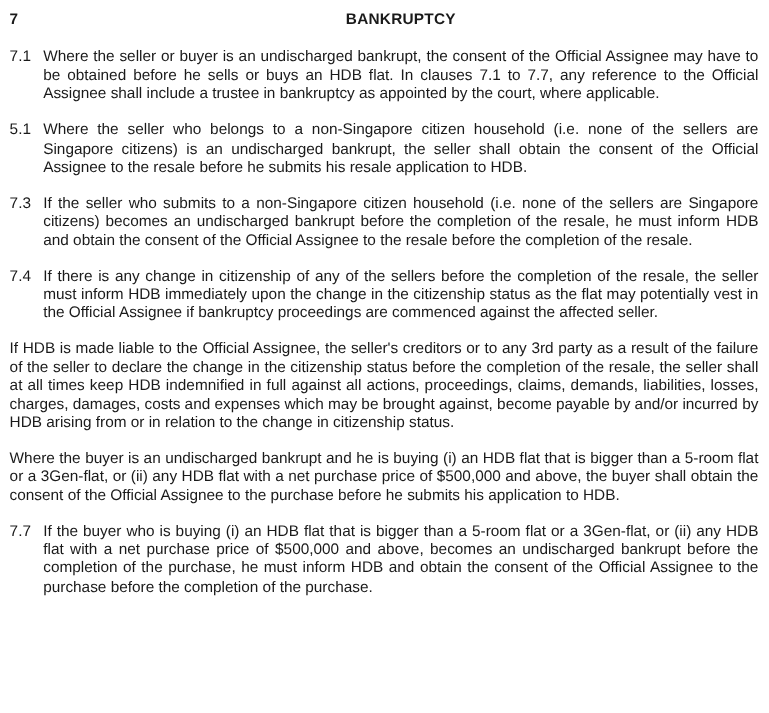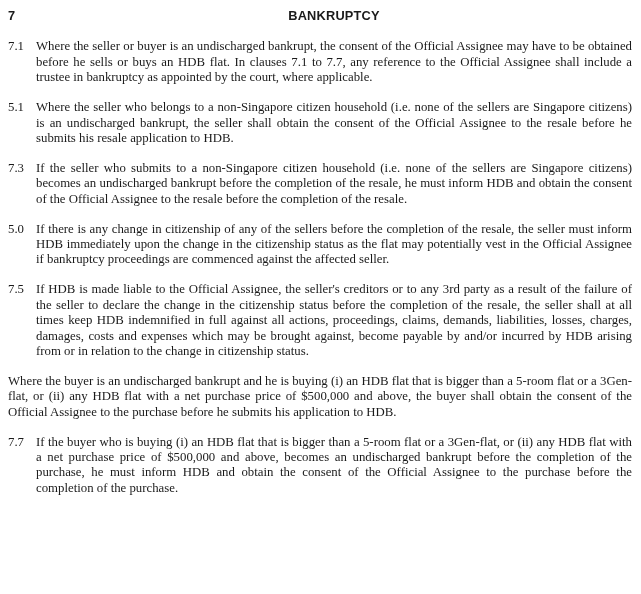--- a/index.html
+++ b/index.html
@@ -21,21 +21,20 @@
     padding: 8px 9px 0 8px;
   }
   .section-header {
     display: flex;
     font-weight: bold;
     margin-bottom: 16px;
   }
   .clause {
     display: flex;
     margin-bottom: 14.5px;
-    font-family: Liberation Serif, serif;
   }
   .clause:last-child { margin-bottom: 0; }
   .num-col {
     flex: 0 0 28px;
     width: 28px;
   }
   .text-col {
     flex: 1 1 auto;
     text-align: justify;
   }
@@ -63,26 +62,25 @@
     <span class="num-col">5.1</span>
     <span class="text-col">Where the seller who belongs to a non-Singapore citizen household (i.e. none of the sellers are Singapore citizens) is an undischarged bankrupt, the seller shall obtain the consent of the Official Assignee to the resale before he submits his resale application to HDB.</span>
   </div>
 
   <div class="clause">
     <span class="num-col">7.3</span>
     <span class="text-col">If the seller who submits to a non-Singapore citizen household (i.e. none of the sellers are Singapore citizens) becomes an undischarged bankrupt before the completion of the resale, he must inform HDB and obtain the consent of the Official Assignee to the resale before the completion of the resale.</span>
   </div>
 
   <div class="clause">
-    <span class="num-col">5.0</span>
+    <span class="num-col">7.4</span>
     <span class="text-col">If there is any change in citizenship of any of the sellers before the completion of the resale, the seller must inform HDB immediately upon the change in the citizenship status as the flat may potentially vest in the Official Assignee if bankruptcy proceedings are commenced against the affected seller.</span>
   </div>
 
   <div class="clause">
-    <span class="num-col">7.5</span>
     <span class="text-col">If HDB is made liable to the Official Assignee, the seller's creditors or to any 3rd party as a result of the failure of the seller to declare the change in the citizenship status before the completion of the resale, the seller shall at all times keep HDB indemnified in full against all actions, proceedings, claims, demands, liabilities, losses, charges, damages, costs and expenses which may be brought against, become payable by and/or incurred by HDB arising from or in relation to the change in citizenship status.</span>
   </div>
 
   <div class="clause">
     <span class="text-col">Where the buyer is an undischarged bankrupt and he is buying (i) an HDB flat that is bigger than a 5-room flat or a 3Gen-flat, or (ii) any HDB flat with a net purchase price of $500,000 and above, the buyer shall obtain the consent of the Official Assignee to the purchase before he submits his application to HDB.</span>
   </div>
 
   <div class="clause">
     <span class="num-col">7.7</span>
     <span class="text-col">If the buyer who is buying (i) an HDB flat that is bigger than a 5-room flat or a 3Gen-flat, or (ii) any HDB flat with a net purchase price of $500,000 and above, becomes an undischarged bankrupt before the completion of the purchase, he must inform HDB and obtain the consent of the Official Assignee to the purchase before the completion of the purchase.</span>

